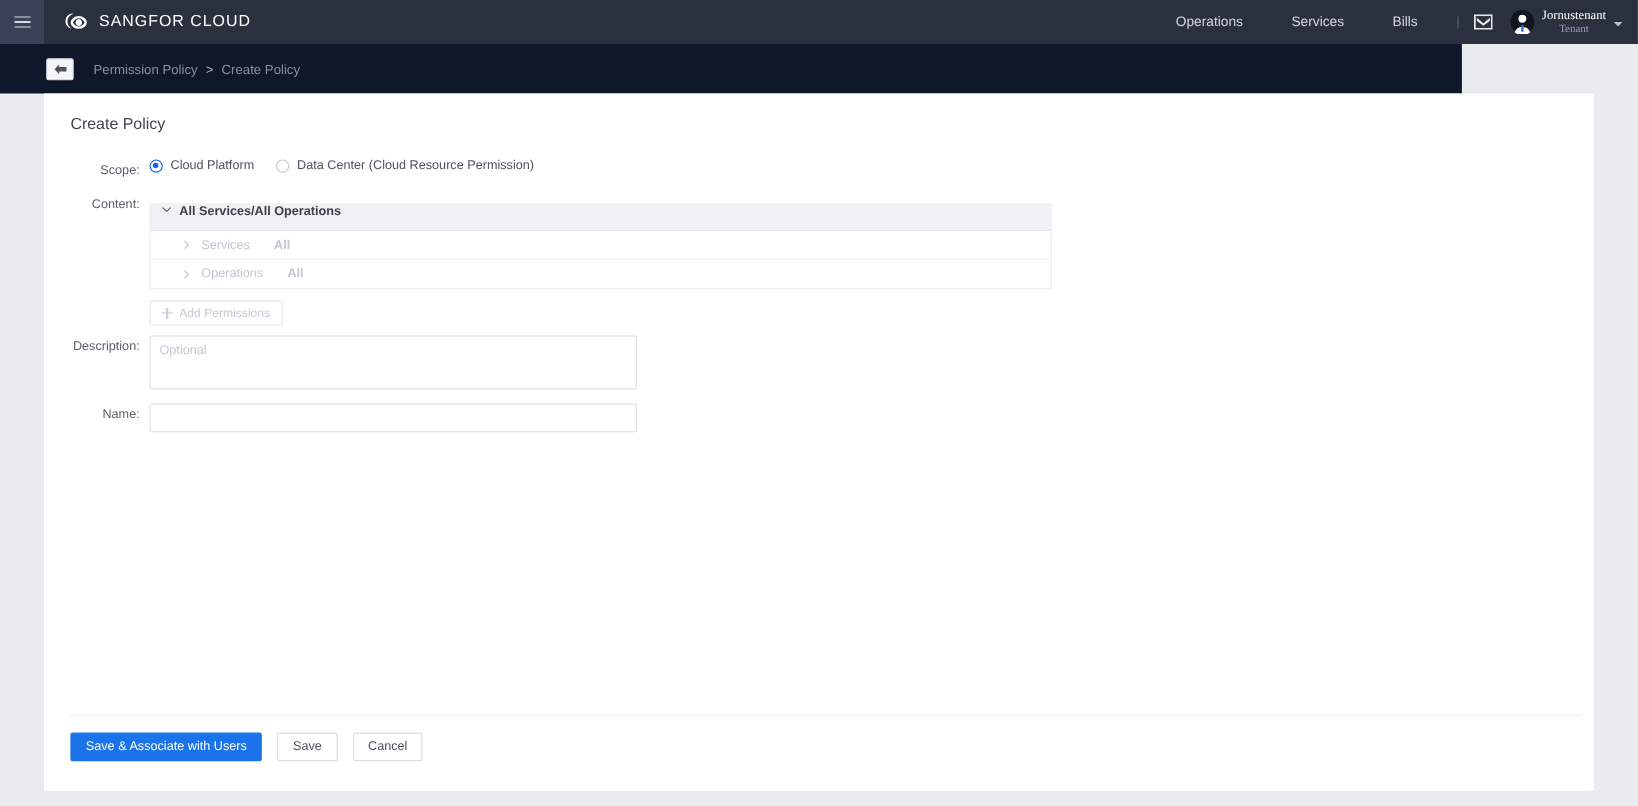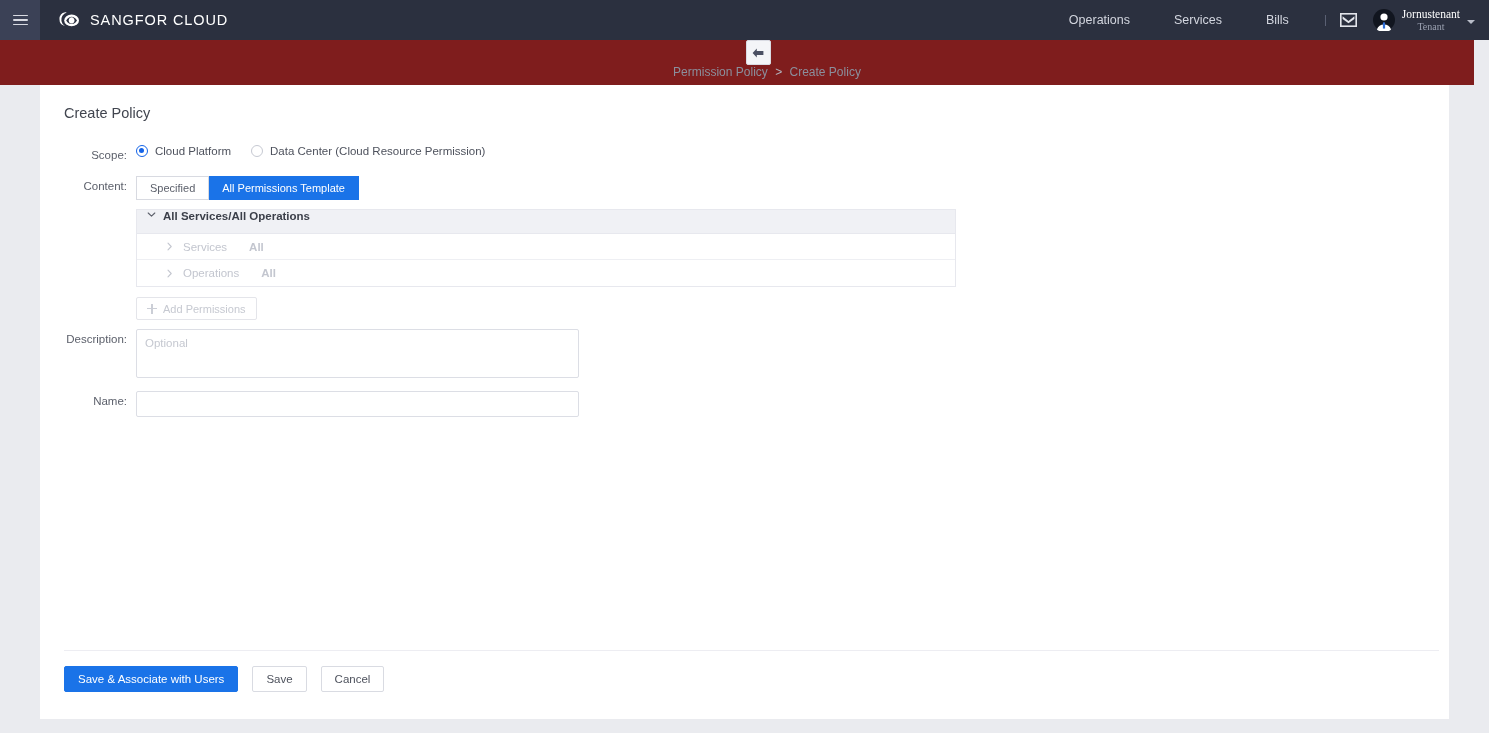--- a/index.html
+++ b/index.html
@@ -58,22 +58,22 @@
   .user-role { color: #9aa0b0; font-size: 10px; white-space: nowrap; text-align: center; }
   .caret-down {
     margin-left: 7px; width: 0; height: 0;
     border-left: 4px solid transparent; border-right: 4px solid transparent;
     border-top: 4.5px solid #b9bdc9; align-self: center; margin-top: 4px;
   }
 
   
   .crumbbar {
     position: absolute; top: 40px; left: 0;
-    width: 1474px; height: 45px; background: #7f1d1d;
-    display: flex; align-items: center; padding-left: 42px; flex-direction: column;
+    width: 1329px; height: 45px; background: #0f172a;
+    display: flex; align-items: center; padding-left: 42px;
   }
   .back-btn {
     width: 25px; height: 20px; background: #f4f5f8;
     border: 1px solid #d9dbe3; border-radius: 2px;
     display: flex; align-items: center; justify-content: center;
     cursor: pointer; flex: 0 0 25px;
   }
   .crumb-text { margin-left: 18px; font-size: 12px; color: #8b8f9c; white-space: nowrap; }
   .crumb-sep { color: #b3b6c0; margin: 0 4px; }
 
@@ -274,24 +274,20 @@
         <div class="radio-opt">
           <span class="radio-dot"></span>
           <span class="radio-label">Data Center (Cloud Resource Permission)</span>
         </div>
       </div>
     </div>
 
     <div class="form-row content-row">
       <div class="form-label">Content:</div>
       <div>
-        <div class="segmented">
-          <div class="seg">Specified</div>
-          <div class="seg active">All Permissions Template</div>
-        </div>
 
         <div class="tree-wrap">
           <div class="tree">
             <div class="tree-head">
               <svg class="chev-down" viewBox="0 0 9 9">
                 <path d="M1.2 3 L4.5 6.2 L7.8 3" fill="none" stroke="#5c606b" stroke-width="1.1" stroke-linecap="round" stroke-linejoin="round"></path>
               </svg>
               <span class="tree-head-label">All Services/All Operations</span>
             </div>
 

